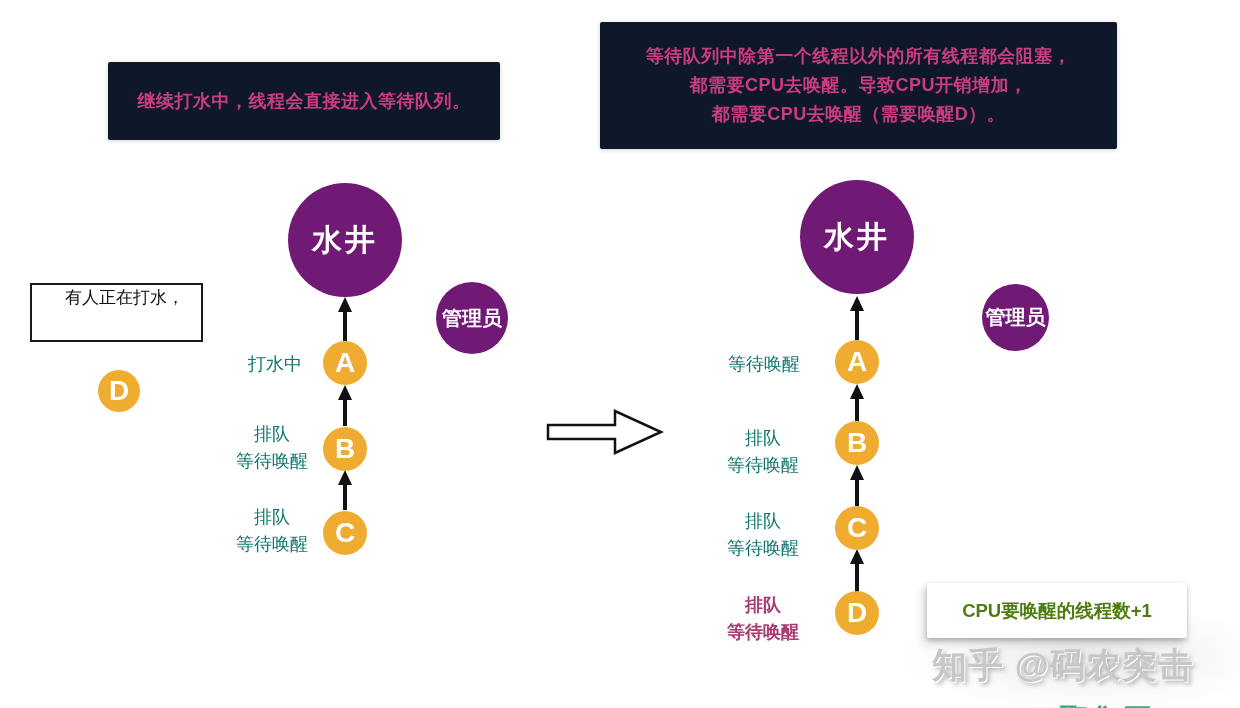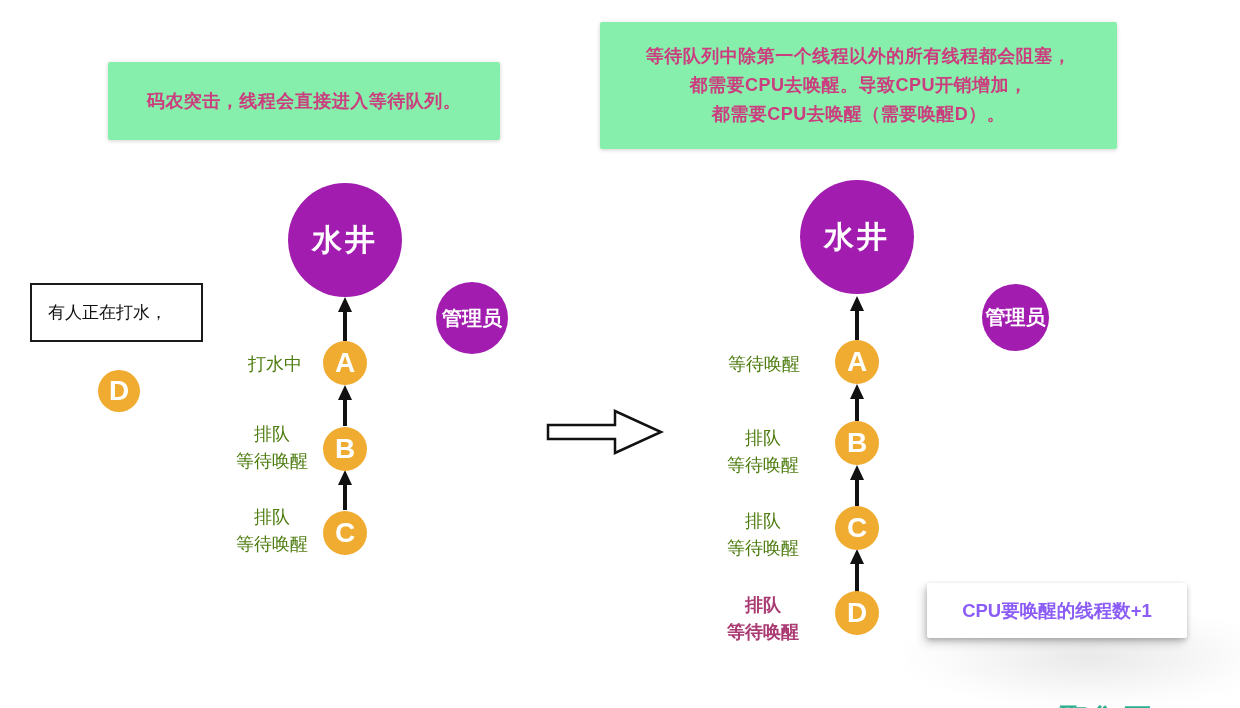--- a/index.html
+++ b/index.html
@@ -1,66 +1,66 @@
 <!DOCTYPE html>
 <html><head>
 <meta charset="utf-8">
 <style>
   * { margin: 0; padding: 0; box-sizing: border-box; }
   html, body { width: 1240px; height: 708px; background: #ffffff; overflow: hidden; }
   body { font-family: "Liberation Sans", "DejaVu Sans", sans-serif; position: relative; }
   .stage { position: absolute; left: 0; top: 0; width: 1240px; height: 708px; background: #ffffff; }
 
   .callout {
-    position: absolute; background: #86efac; border-radius: 2px;
+    position: absolute; background: #0f172a; border-radius: 2px;
     display: flex; flex-direction: column; align-items: center; justify-content: center;
     color: #cb3d7e; font-weight: bold; text-align: center;
     box-shadow: 0 1px 4px rgba(0,0,0,0.18);
   }
   .callout::after {
     content: ""; position: absolute; left: 4%; right: 4%; bottom: -7px; height: 14px;
     border-radius: 50%; box-shadow: 0 9px 9px rgba(0,0,0,0.38); z-index: -1;
   }
   .callout-line { line-height: 29px; font-size: 18px; letter-spacing: 0.5px; }
 
   .circle-blue {
-    position: absolute; background: #a21caf; border-radius: 50%;
+    position: absolute; background: #701a75; border-radius: 50%;
     display: flex; align-items: center; justify-content: center;
     color: #fff; font-weight: bold;
   }
   .circle-orange {
     position: absolute; background: #f0ac30; border-radius: 50%;
     display: flex; align-items: center; justify-content: center;
     color: #fff; font-weight: bold; font-size: 28px;
   }
   .well { width: 114px; height: 114px; font-size: 30px; letter-spacing: 3px; }
   .admin { font-size: 20px; letter-spacing: 0; }
   .node { width: 44px; height: 44px; }
 
   .qlabel {
-    position: absolute; text-align: center; color: #4d7c0f;
+    position: absolute; text-align: center; color: #0f766e;
     font-size: 18px; line-height: 27px; width: 92px; font-weight: 500;
   }
   .qlabel.single { width: auto; white-space: nowrap; }
   .qlabel.magenta { color: #a93a72; font-weight: bold; }
 
   .thought-box {
     position: absolute; left: 30px; top: 283px; width: 173px; height: 59px;
     background: #fff; border: 2px solid #1a1a1a;
-    display: flex; flex-direction: column; justify-content: center;
+    display: flex; flex-direction: row; justify-content: center;
     padding-left: 16px; font-size: 17px; line-height: 26px; color: #111;
   }
 
   .uparrow { position: absolute; overflow: visible; }
 
   .cpu-box {
     position: absolute; left: 927px; top: 583px; width: 260px; height: 55px;
     background: #fff; border-radius: 2px;
     display: flex; align-items: center; justify-content: center;
-    color: #8b5cf6; font-weight: bold; font-size: 18.5px;
+    color: #4d7c0f; font-weight: bold; font-size: 18.5px;
     box-shadow: 0 2px 5px rgba(0,0,0,0.2), -3px 5px 10px rgba(0,0,0,0.18);
   }
 
   .wm-wash {
     position: absolute; left: 905px; top: 615px; width: 335px; height: 93px;
     background: radial-gradient(ellipse at 55% 45%, rgba(120,120,120,0.16), rgba(200,200,200,0.05) 60%, transparent 75%);
   }
   .wm-zhihu {
     position: absolute; left: 932px; top: 642px; width: 290px;
     color: #c7c7c7; font-size: 35px; font-weight: bold; letter-spacing: 1px;
@@ -74,21 +74,21 @@
     white-space: nowrap;
     margin-top: 32px;
   }
 </style>
 </head>
 <body>
 
 <div class="stage">
 
   <div class="callout" style="left:108px; top:62px; width:392px; height:78px;">
-    <div class="callout-line">码农突击，线程会直接进入等待队列。</div>
+    <div class="callout-line">继续打水中，线程会直接进入等待队列。</div>
   </div>
 
   <div class="circle-blue well" style="left:288px; top:183px;">
     <span>水井</span>
   </div>
 
   <div class="circle-blue admin" style="left:436px; top:282px; width:72px; height:72px;">
     <span>管理员</span>
   </div>
 
@@ -197,15 +197,16 @@
   <div class="circle-orange node" style="left:835px; top:591px;">
     <span>D</span>
   </div>
 
   <div class="wm-wash"></div>
 
   <div class="cpu-box">
     <span>CPU要唤醒的线程数+1</span>
   </div>
 
+  <div class="wm-zhihu">知乎 @码农突击</div>
   <div class="wm-green">聚集网</div>
 
 </div>
 
 </body></html>

